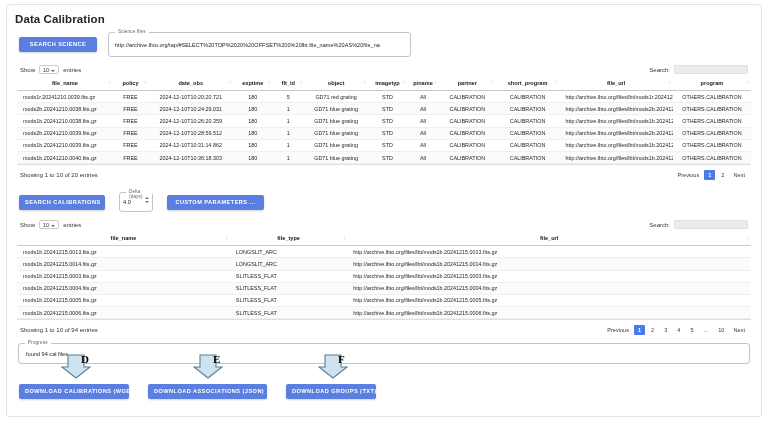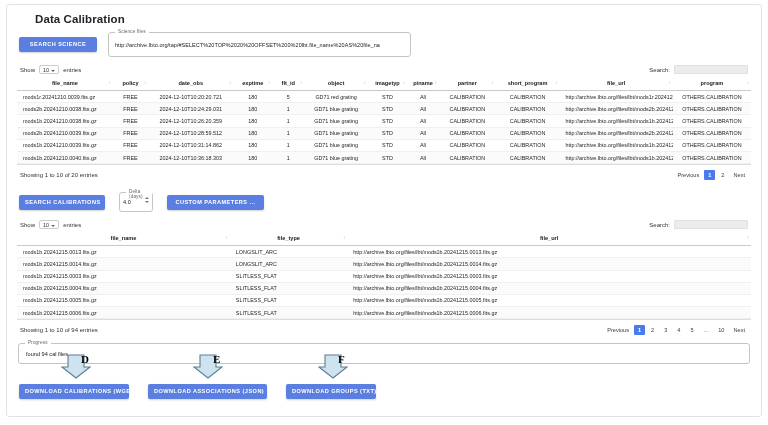--- a/index.html
+++ b/index.html
@@ -32,21 +32,21 @@
     left: 6px; top: 4px;
     width: 756px; height: 413px;
     border: 1px solid #e3e3e3;
     border-radius: 3px;
     background: #fff;
     padding: 6px 8px 0 8px;
   }
   .title {
     font-size: 11.5px; font-weight: bold;
     letter-spacing: .1px;
-    margin: 2px 0 0 20px;
+    margin: 2px 0 0 0;
   }
   
   .row-science {
     display: flex; align-items: flex-start;
     margin-top: 7px; padding-left: 4px;
   }
   .btn {
     background: #5b7fe0;
     color: #fff;
     border: none;

